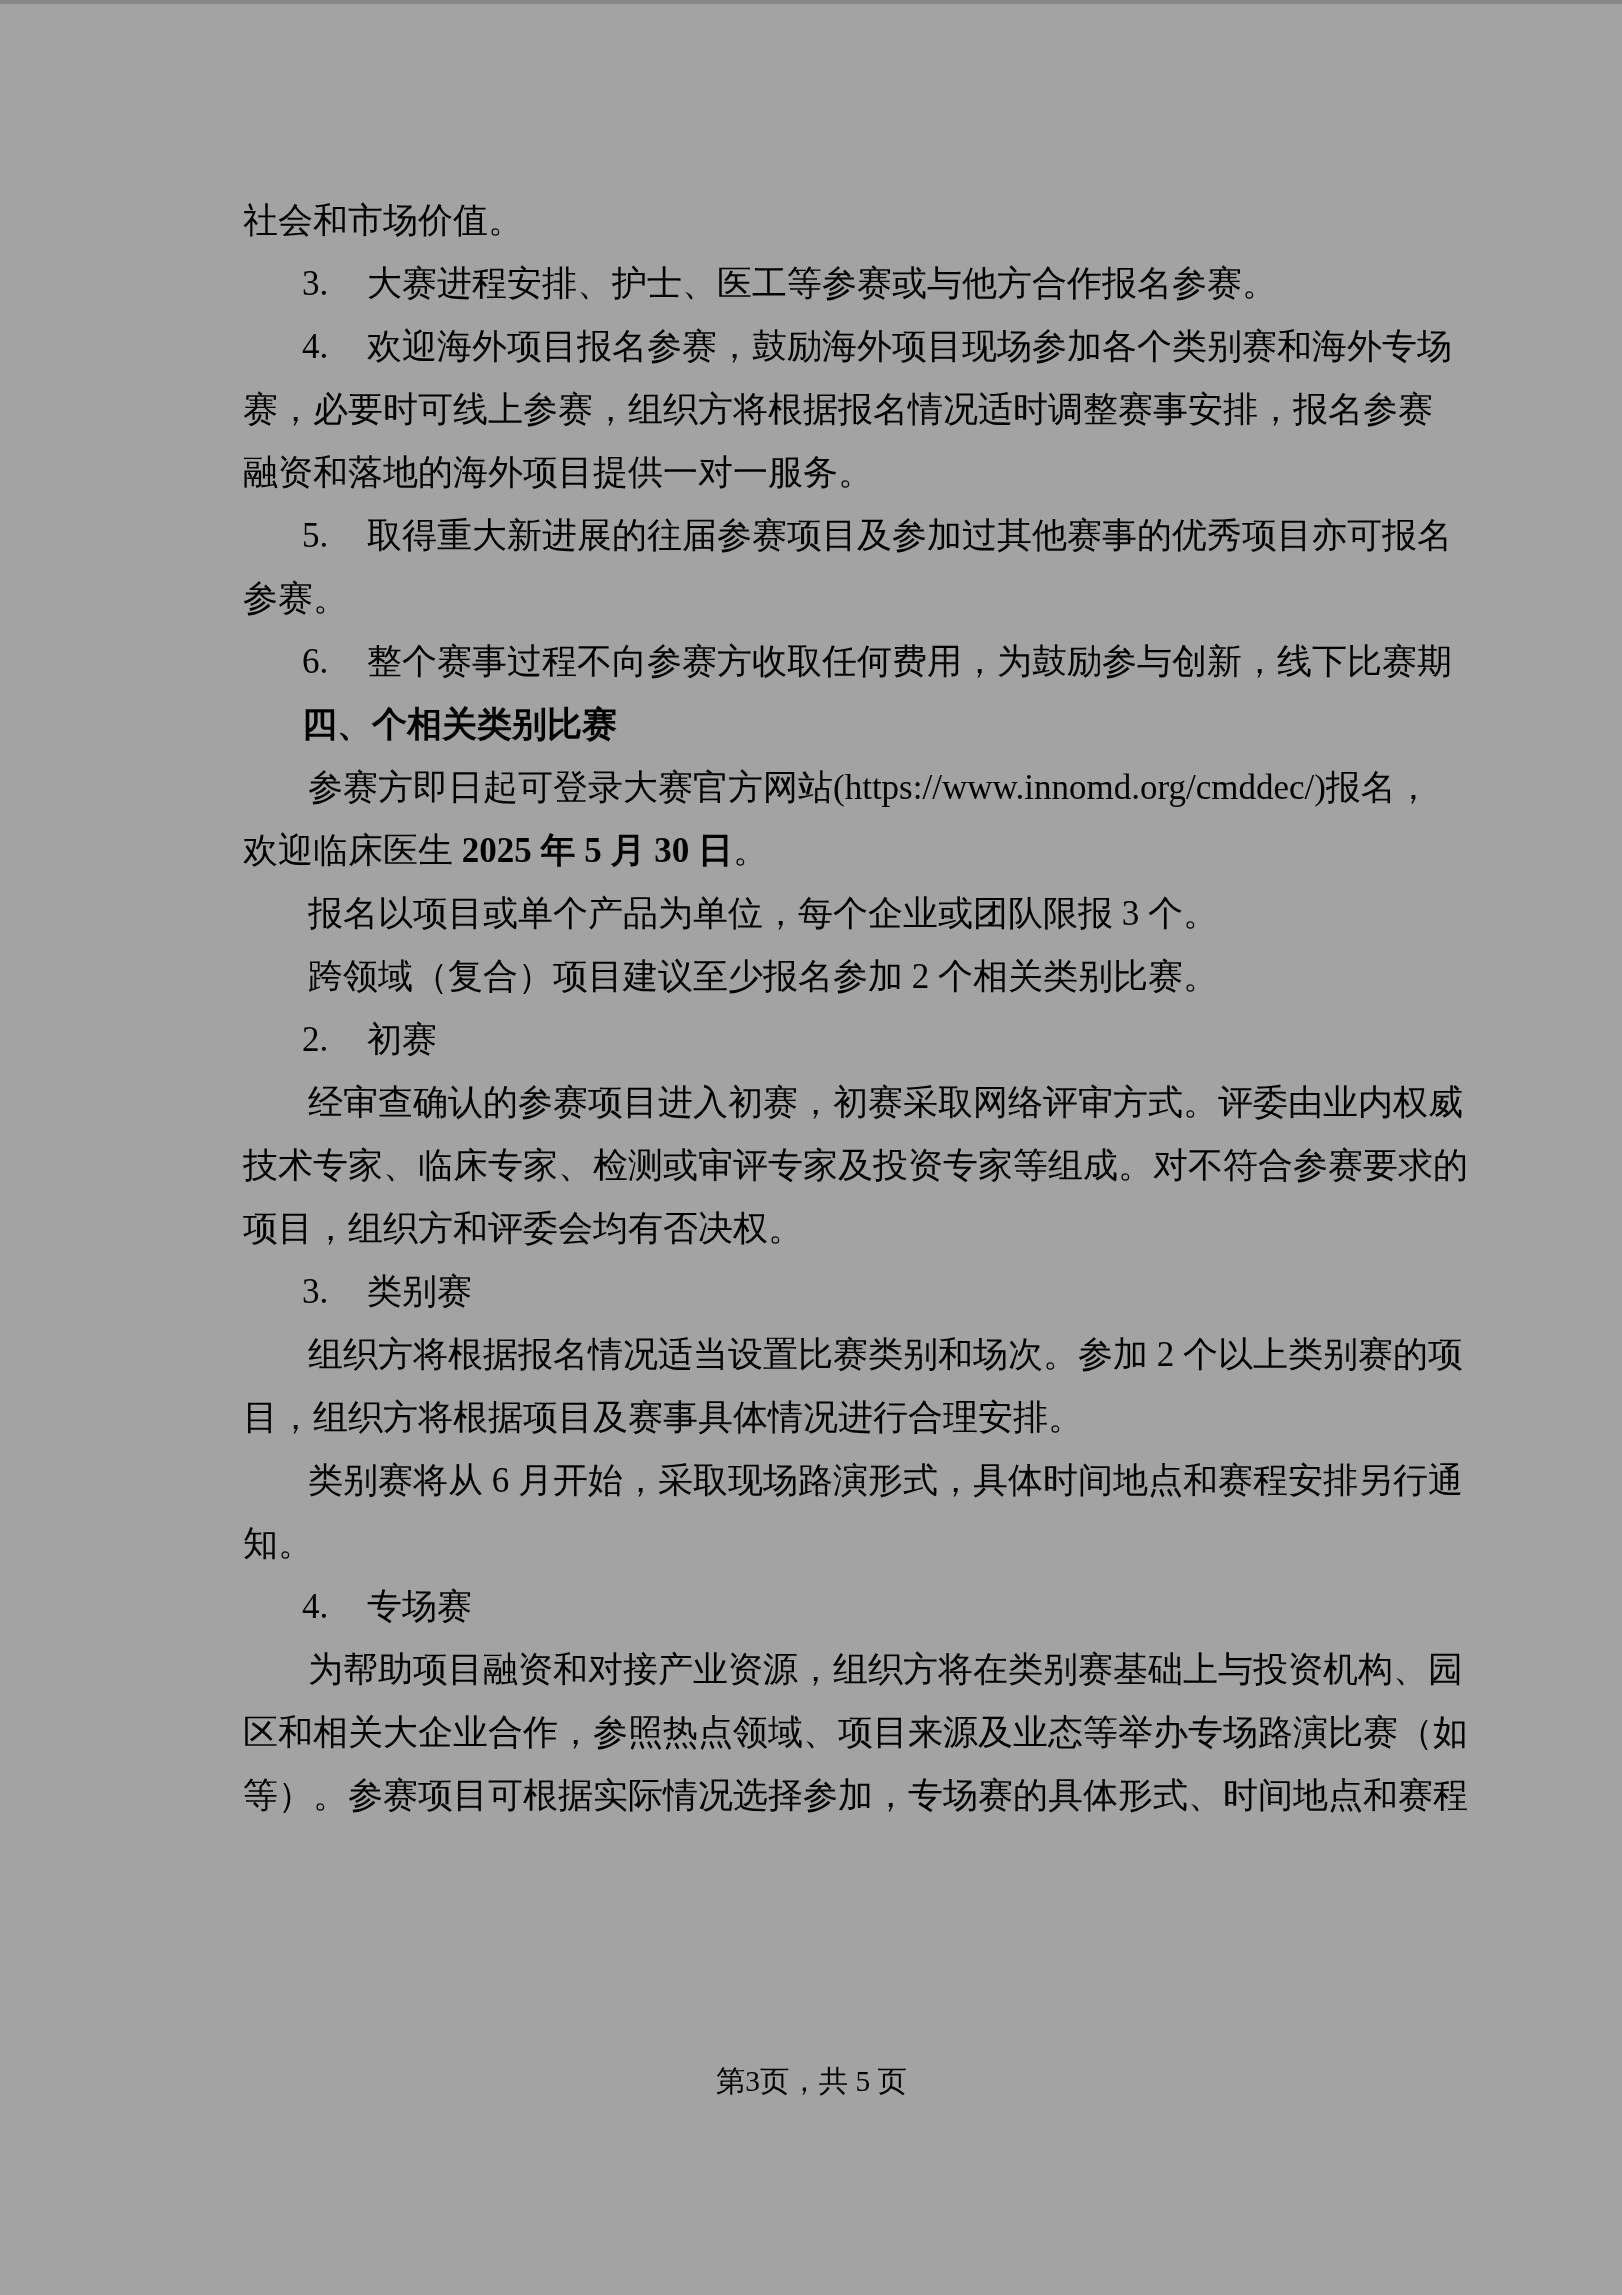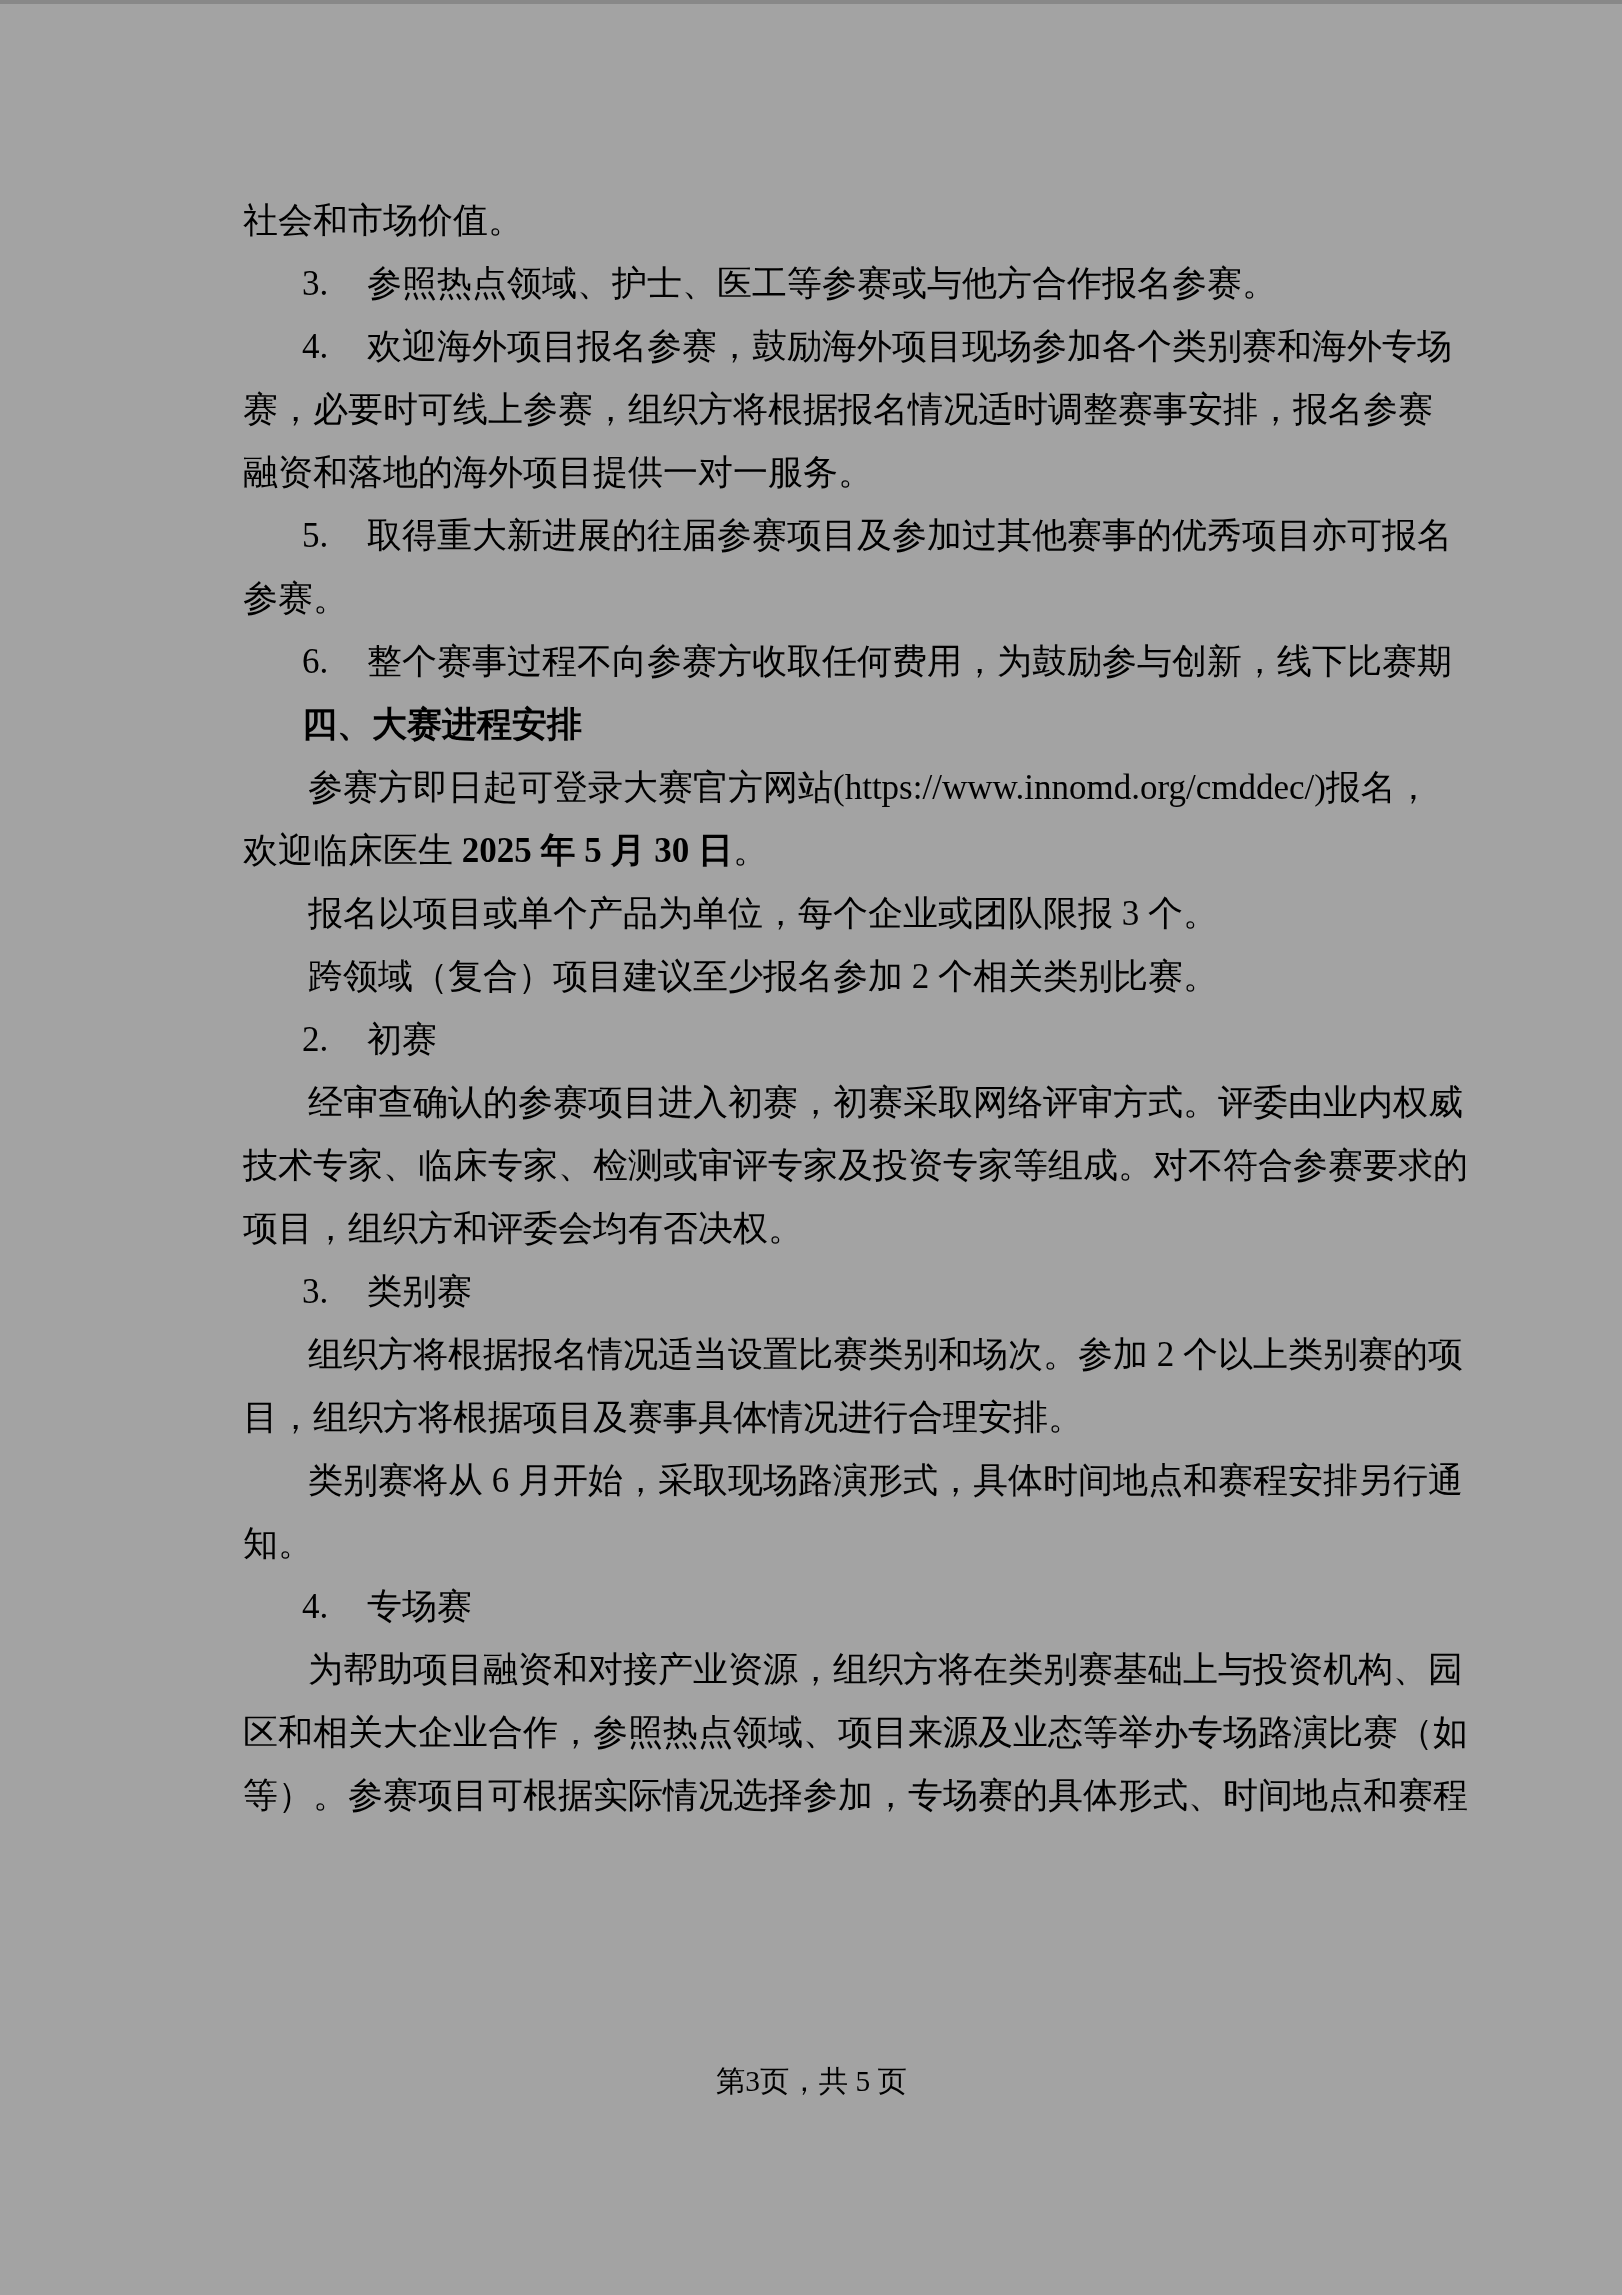--- a/index.html
+++ b/index.html
@@ -52,36 +52,36 @@
   }
 </style>
 </head>
 <body>
 
 <div class="page">
   <div class="content">
 
     <div class="line">社会和市场价值。</div>
 
-    <div class="line num-line"><span class="num">3.</span><span>参照热点领域、护士、医工等参赛或与他方合作报名参赛。</span></div>
+    <div class="line num-line"><span class="num">3.</span><span>大赛进程安排、护士、医工等参赛或与他方合作报名参赛。</span></div>
 
     <div class="line num-line j"><span class="num">4.</span><span>欢迎海外项目报名参赛，鼓励海外项目现场参加各个类别赛和海外专场</span></div>
 
     <div class="line j">赛，必要时可线上参赛，组织方将根据报名情况适时调整赛事安排，报名参赛</div>
 
     <div class="line">融资和落地的海外项目提供一对一服务。</div>
 
     <div class="line num-line j"><span class="num">5.</span><span>取得重大新进展的往届参赛项目及参加过其他赛事的优秀项目亦可报名</span></div>
 
     <div class="line">参赛。</div>
 
     <div class="line num-line j"><span class="num">6.</span><span>整个赛事过程不向参赛方收取任何费用，为鼓励参与创新，线下比赛期</span></div>
 
 
-    <div class="line heading">四、大赛进程安排</div>
+    <div class="line heading">四、个相关类别比赛</div>
 
 
     <div class="line indent j"><span>参赛方即日起可登录大赛官方网站(</span><span>https://www.innomd.org/cmddec/</span><span>)报名，</span></div>
 
     <div class="line"><span>欢迎临床医生 </span><span class="bold">2025 年 5 月 30 日</span><span>。</span></div>
 
     <div class="line indent">报名以项目或单个产品为单位，每个企业或团队限报 3 个。</div>
 
     <div class="line indent">跨领域（复合）项目建议至少报名参加 2 个相关类别比赛。</div>
 

